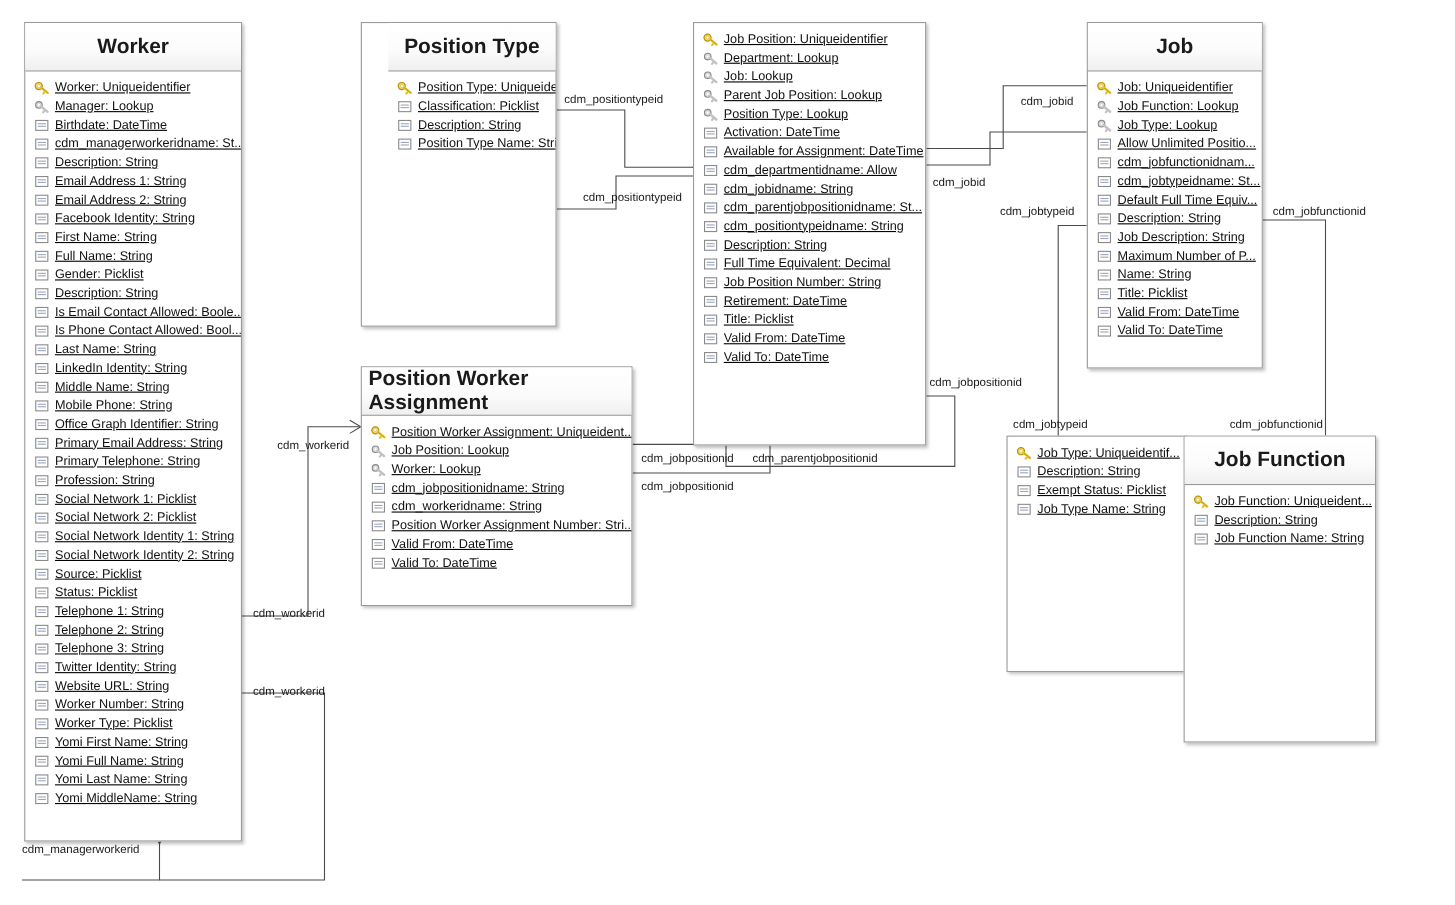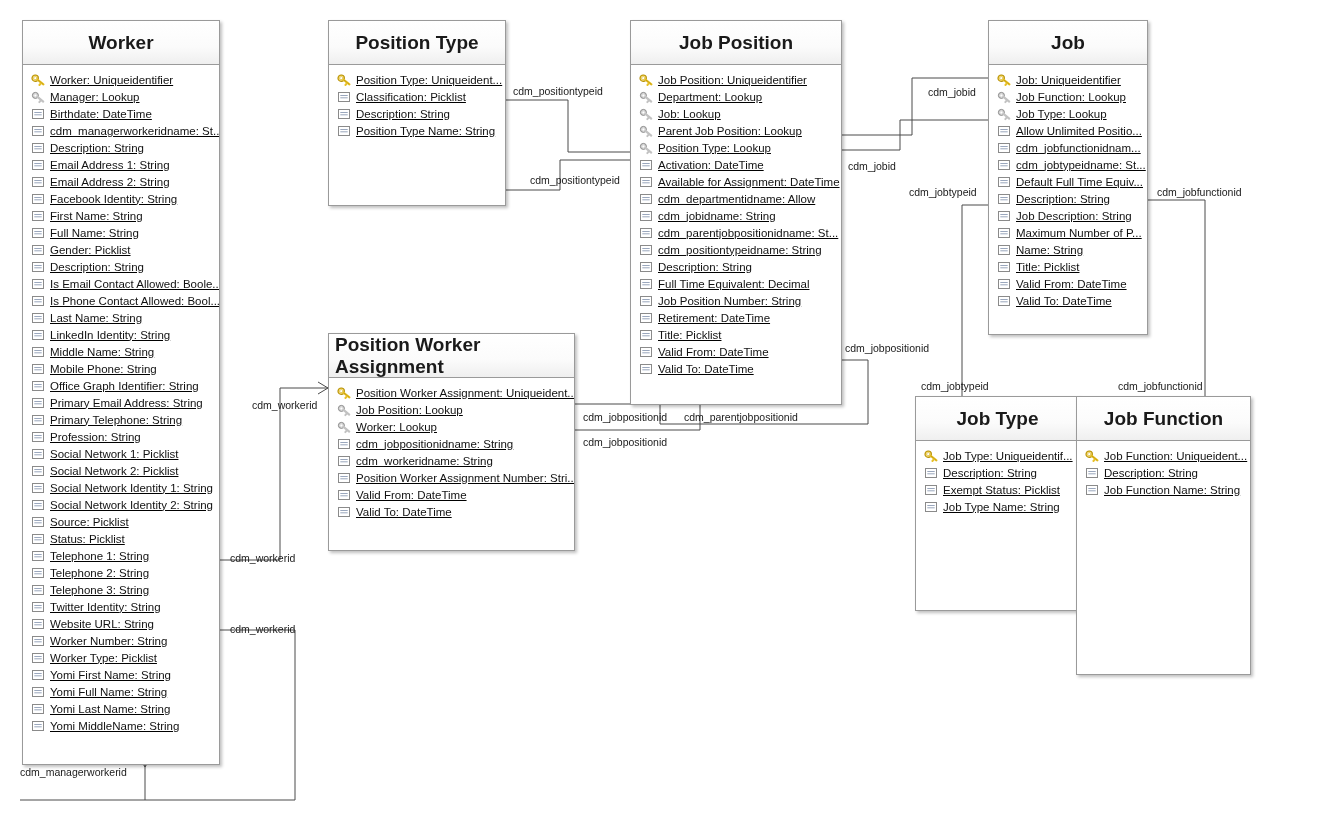--- a/index.html
+++ b/index.html
@@ -523,21 +523,21 @@
               <rect x="1.5" y="2.5" width="11" height="9" fill="#ffffff" stroke="#8a8a8a" stroke-width="1"></rect>
               <rect x="3.3" y="5" width="7.4" height="1" fill="#9aa7bd"></rect>
               <rect x="3.3" y="7.3" width="7.4" height="1" fill="#9aa7bd"></rect>
             </svg>
           </span>
           <span class="labeltext">Yomi MiddleName: String</span>
         </li>
       </ul>
   </div>
 
-  <div class="entity" style="left:328px; top:20px; width:178px; height:186px;">
+  <div class="entity" style="left:328px; top:20px; width:178px; height:277px;padding-left:24px;">
     <div class="entity-header">Position Type</div>
     <ul class="attr-list" id="attrs-position-type">
         <li class="attr">
           <span class="ic key">
             <svg width="14" height="14" viewBox="0 0 14 14">
               <circle cx="4.2" cy="5.2" r="3.1" fill="none" stroke="#b08a00" stroke-width="1.3"></circle>
               <circle cx="4.2" cy="5.2" r="1.1" fill="#fff" stroke="#b08a00" stroke-width="0.8"></circle>
               <path d="M6.4,6.6 L12.4,11.4" stroke="#e8c12a" stroke-width="2.2" stroke-linecap="round"></path>
               <path d="M6.4,6.6 L12.4,11.4" stroke="#b08a00" stroke-width="0.6" fill="none"></path>
               <path d="M9.6,10.6 L8.4,12.0" stroke="#e8c12a" stroke-width="2" stroke-linecap="round"></path>
@@ -574,21 +574,20 @@
               <rect x="3.3" y="5" width="7.4" height="1" fill="#9aa7bd"></rect>
               <rect x="3.3" y="7.3" width="7.4" height="1" fill="#9aa7bd"></rect>
             </svg>
           </span>
           <span class="labeltext">Position Type Name: String</span>
         </li>
       </ul>
   </div>
 
   <div class="entity" style="left:630px; top:20px; width:212px; height:385px;">
-    <div class="entity-header">Job Position</div>
     <ul class="attr-list" id="attrs-job-position">
         <li class="attr">
           <span class="ic key">
             <svg width="14" height="14" viewBox="0 0 14 14">
               <circle cx="4.2" cy="5.2" r="3.1" fill="none" stroke="#b08a00" stroke-width="1.3"></circle>
               <circle cx="4.2" cy="5.2" r="1.1" fill="#fff" stroke="#b08a00" stroke-width="0.8"></circle>
               <path d="M6.4,6.6 L12.4,11.4" stroke="#e8c12a" stroke-width="2.2" stroke-linecap="round"></path>
               <path d="M6.4,6.6 L12.4,11.4" stroke="#b08a00" stroke-width="0.6" fill="none"></path>
               <path d="M9.6,10.6 L8.4,12.0" stroke="#e8c12a" stroke-width="2" stroke-linecap="round"></path>
               <circle cx="4.2" cy="5.2" r="3.1" fill="#e8c12a" fill-opacity="0.55"></circle>
@@ -1012,21 +1011,20 @@
               <rect x="3.3" y="5" width="7.4" height="1" fill="#9aa7bd"></rect>
               <rect x="3.3" y="7.3" width="7.4" height="1" fill="#9aa7bd"></rect>
             </svg>
           </span>
           <span class="labeltext">Valid To: DateTime</span>
         </li>
       </ul>
   </div>
 
   <div class="entity" style="left:915px; top:396px; width:165px; height:215px;">
-    <div class="entity-header">Job Type</div>
     <ul class="attr-list" id="attrs-job-type">
         <li class="attr">
           <span class="ic key">
             <svg width="14" height="14" viewBox="0 0 14 14">
               <circle cx="4.2" cy="5.2" r="3.1" fill="none" stroke="#b08a00" stroke-width="1.3"></circle>
               <circle cx="4.2" cy="5.2" r="1.1" fill="#fff" stroke="#b08a00" stroke-width="0.8"></circle>
               <path d="M6.4,6.6 L12.4,11.4" stroke="#e8c12a" stroke-width="2.2" stroke-linecap="round"></path>
               <path d="M6.4,6.6 L12.4,11.4" stroke="#b08a00" stroke-width="0.6" fill="none"></path>
               <path d="M9.6,10.6 L8.4,12.0" stroke="#e8c12a" stroke-width="2" stroke-linecap="round"></path>
               <circle cx="4.2" cy="5.2" r="3.1" fill="#e8c12a" fill-opacity="0.55"></circle>

